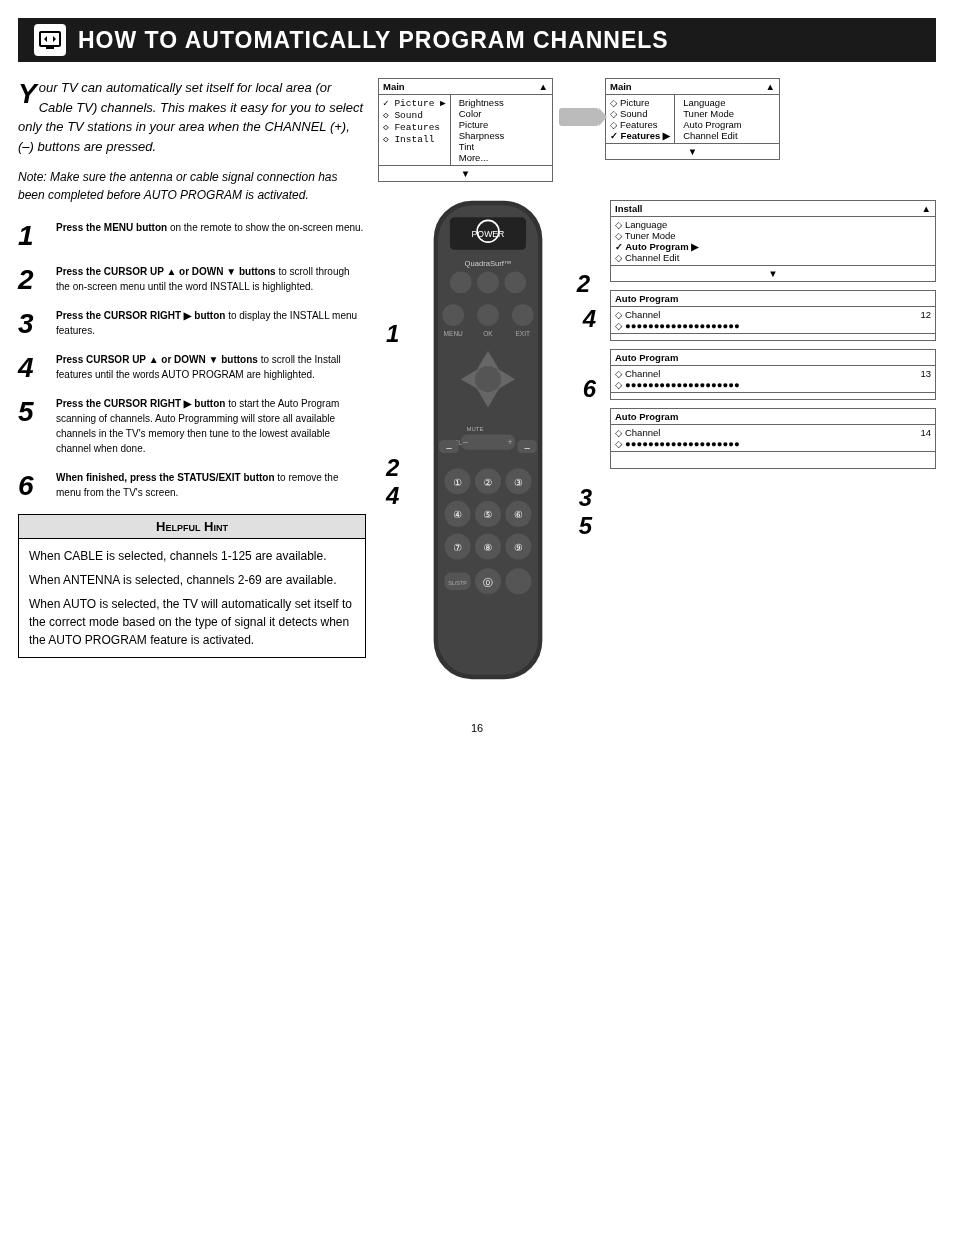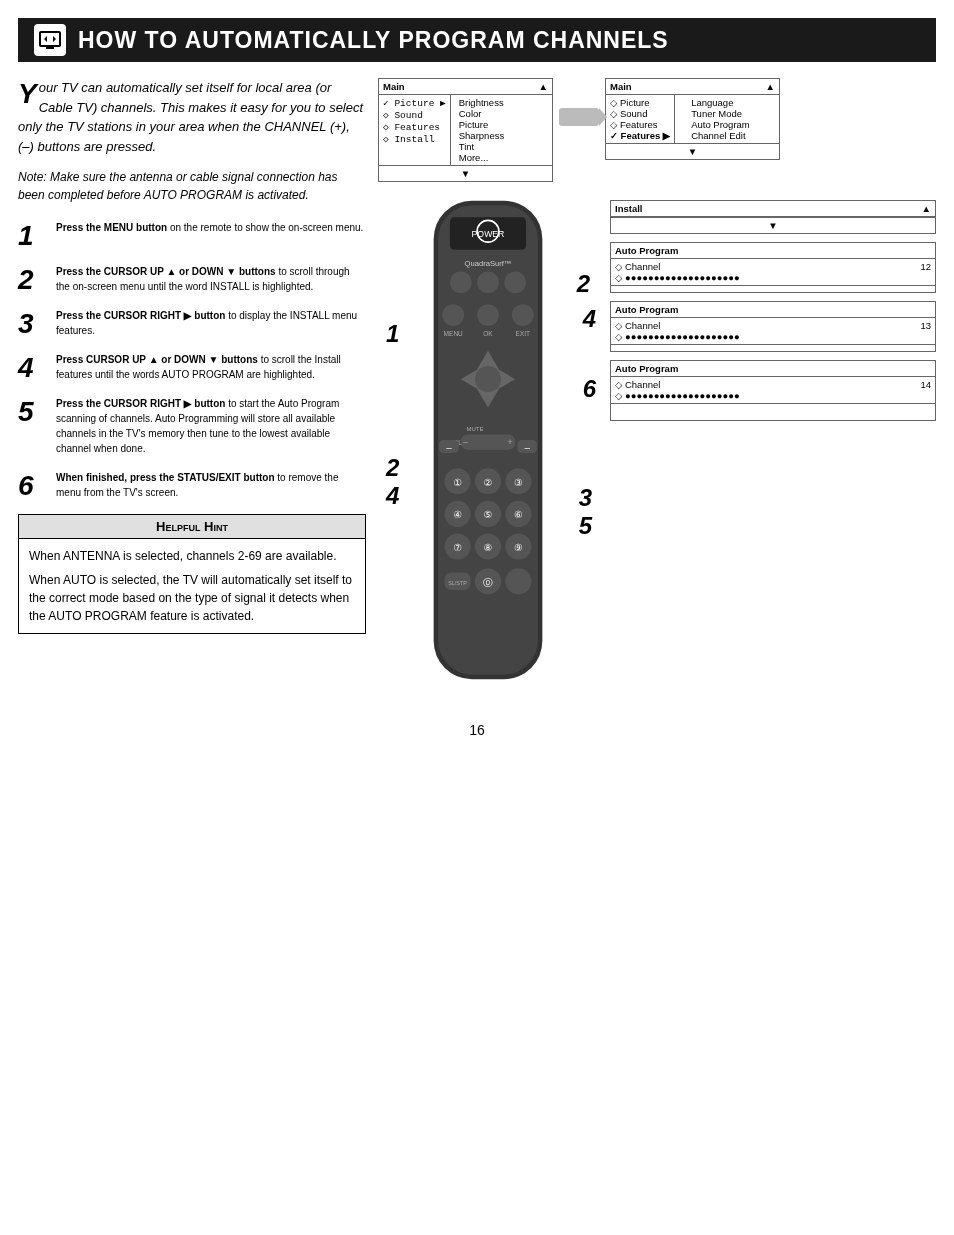--- a/index.html
+++ b/index.html
@@ -126,21 +126,21 @@
       flex: 1;
       display: flex;
       flex-direction: column;
       align-items: center;
     }
 
     
     .page-number {
       text-align: center;
       margin: 16px 0 8px 0;
-      font-size: 14px;
+      font-size: 11px;
     }
   </style>
 </head>
 <body>
 
 <div class="page-header">
   <div class="header-icon">
     <svg viewBox="0 0 24 24" fill="#000">
       <path d="M21 3H3c-1.1 0-2 .9-2 2v12c0 1.1.9 2 2 2h5v2h8v-2h5c1.1 0 2-.9 2-2V5c0-1.1-.9-2-2-2zm0 14H3V5h18v12z"></path>
       <path d="M9 8l-3 3 3 3V8zm6 0v6l3-3-3-3z"></path>
@@ -197,20 +197,21 @@
     <div class="step">
       <div class="step-num">6</div>
       <div class="step-text">
         <strong>When finished, press the STATUS/EXIT button</strong><span> to remove the menu from the TV's screen.</span>
       </div>
     </div>
 
     <div class="hint-box">
       <div class="hint-title">Helpful Hint</div>
       <div class="hint-content">
+        <p>When CABLE is selected, channels 1-125 are available.</p>
         <p>When ANTENNA is selected, channels 2-69 are available.</p>
         <p>When AUTO is selected, the TV will automatically set itself to the correct mode based on the type of signal it detects when the AUTO PROGRAM feature is activated.</p>
       </div>
     </div>
 
   </div>
 
   <div class="right-col">
 
     <div style="display:flex; align-items:flex-start; margin-bottom:8px; width:100%;">
@@ -243,21 +244,21 @@
         <div style="width:40px; height:18px; background:#bbb; border-radius:3px; position:relative;">
           <div style="position:absolute; right:-8px; top:50%; transform:translateY(-50%); border-left:8px solid #bbb; border-top:9px solid transparent; border-bottom:9px solid transparent;"></div>
         </div>
       </div>
 
       <div style="border:1.5px solid #666; width:175px; font-size:9.5px; flex-shrink:0;">
         <div style="display:flex; justify-content:space-between; border-bottom:1px solid #666; padding:2px 4px; font-weight:bold;">
           <span>Main</span>
             <span>▲</span>
         </div>
-        <div style="display:flex; gap:12px;">
+        <div style="display:flex; gap:4px;">
           <div style="padding:2px 4px; border-right:1px solid #666;">
             <div>◇ Picture</div>
             <div>◇ Sound</div>
             <div>◇ Features</div>
             <div style="font-weight:bold;">✓ Features ▶</div>
           </div>
           <div style="padding:2px 4px;">
             <div>Language</div>
             <div>Tuner Mode</div>
             <div>Auto Program</div>
@@ -354,20 +355,26 @@
         </svg>
       </div>
 
       <div style="display:flex; flex-direction:column; gap:8px; flex:1; padding-left:12px; margin-top:10px;">
 
         <div style="border:1.5px solid #666; font-size:9.5px;">
           <div style="display:flex; justify-content:space-between; border-bottom:1px solid #666; padding:2px 4px; font-weight:bold;">
             <span>Install</span>
               <span>▲</span>
           </div>
+          <div style="padding:2px 4px;">
+            <div>◇ Language</div>
+            <div>◇ Tuner Mode</div>
+            <div style="font-weight:bold;">✓ Auto Program ▶</div>
+            <div>◇ Channel Edit</div>
+          </div>
           <div style="border-top:1px solid #666; text-align:center; padding:2px;">▼</div>
         </div>
 
         <div style="border:1.5px solid #666; font-size:9.5px;">
           <div style="border-bottom:1px solid #666; padding:2px 4px; font-weight:bold;">Auto Program</div>
           <div style="padding:2px 4px;">
             <div style="display:flex; justify-content:space-between;">
               <span>◇ <span>Channel</span></span>
               <span>12</span>
             </div>

